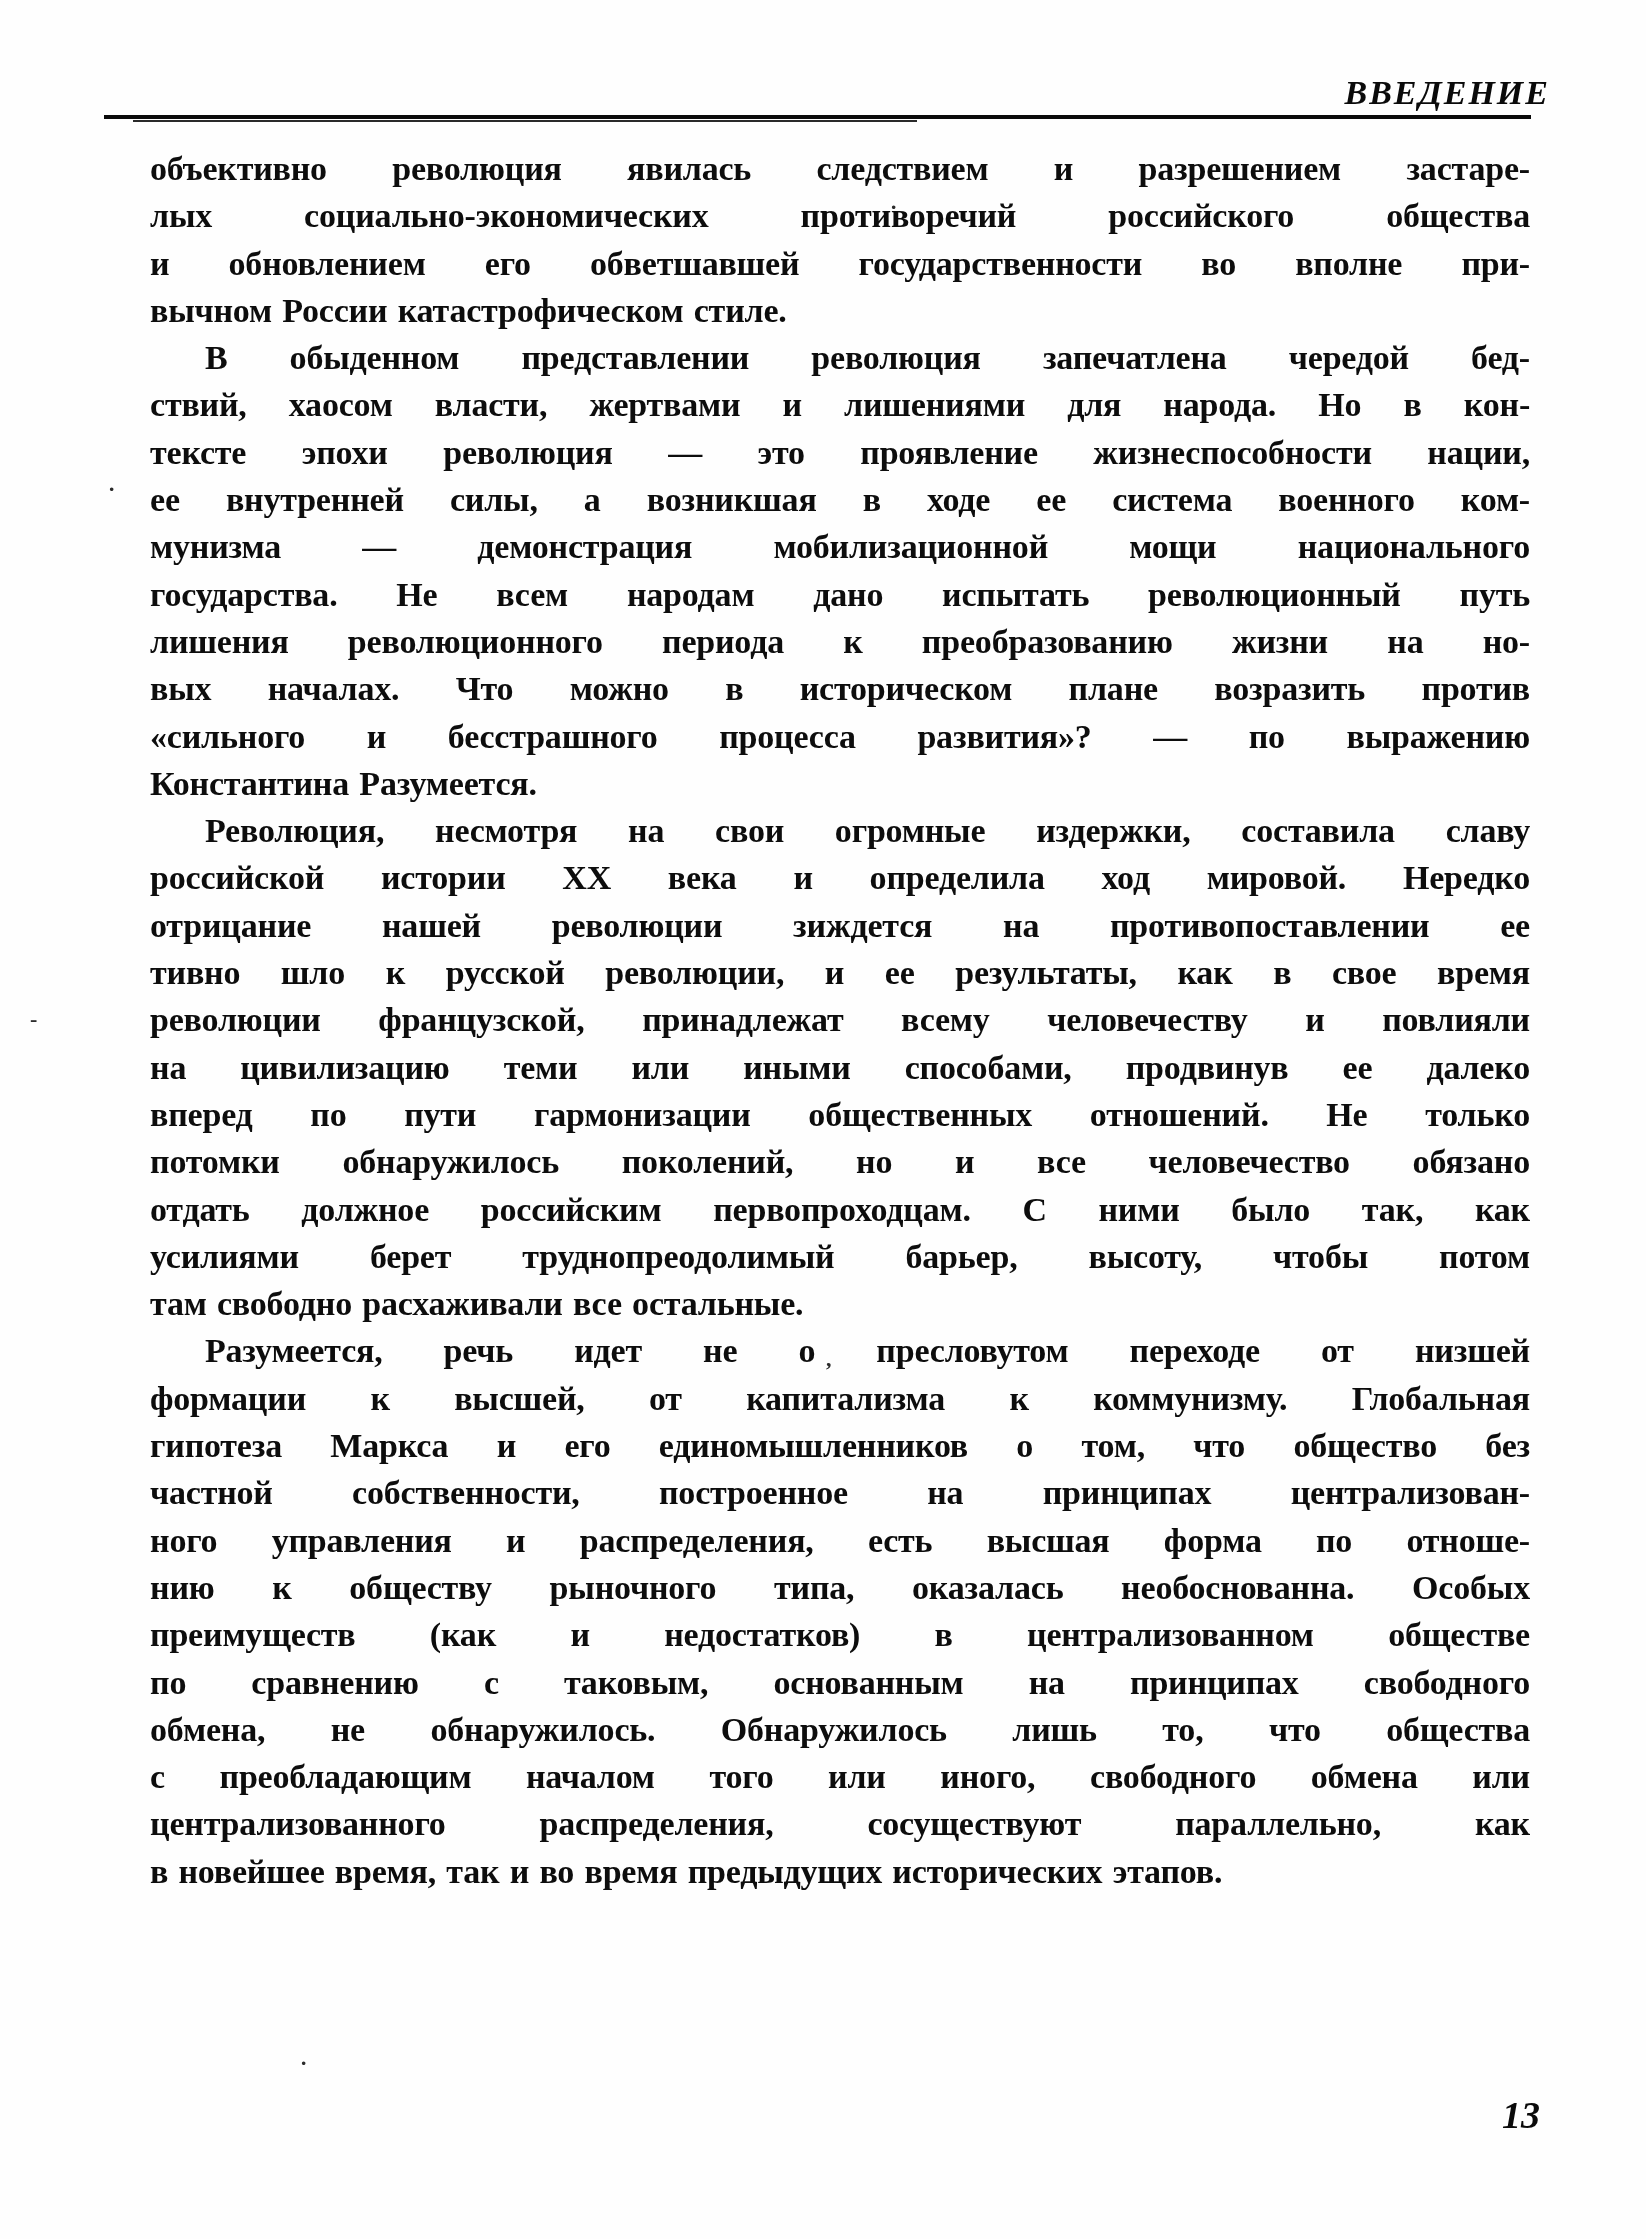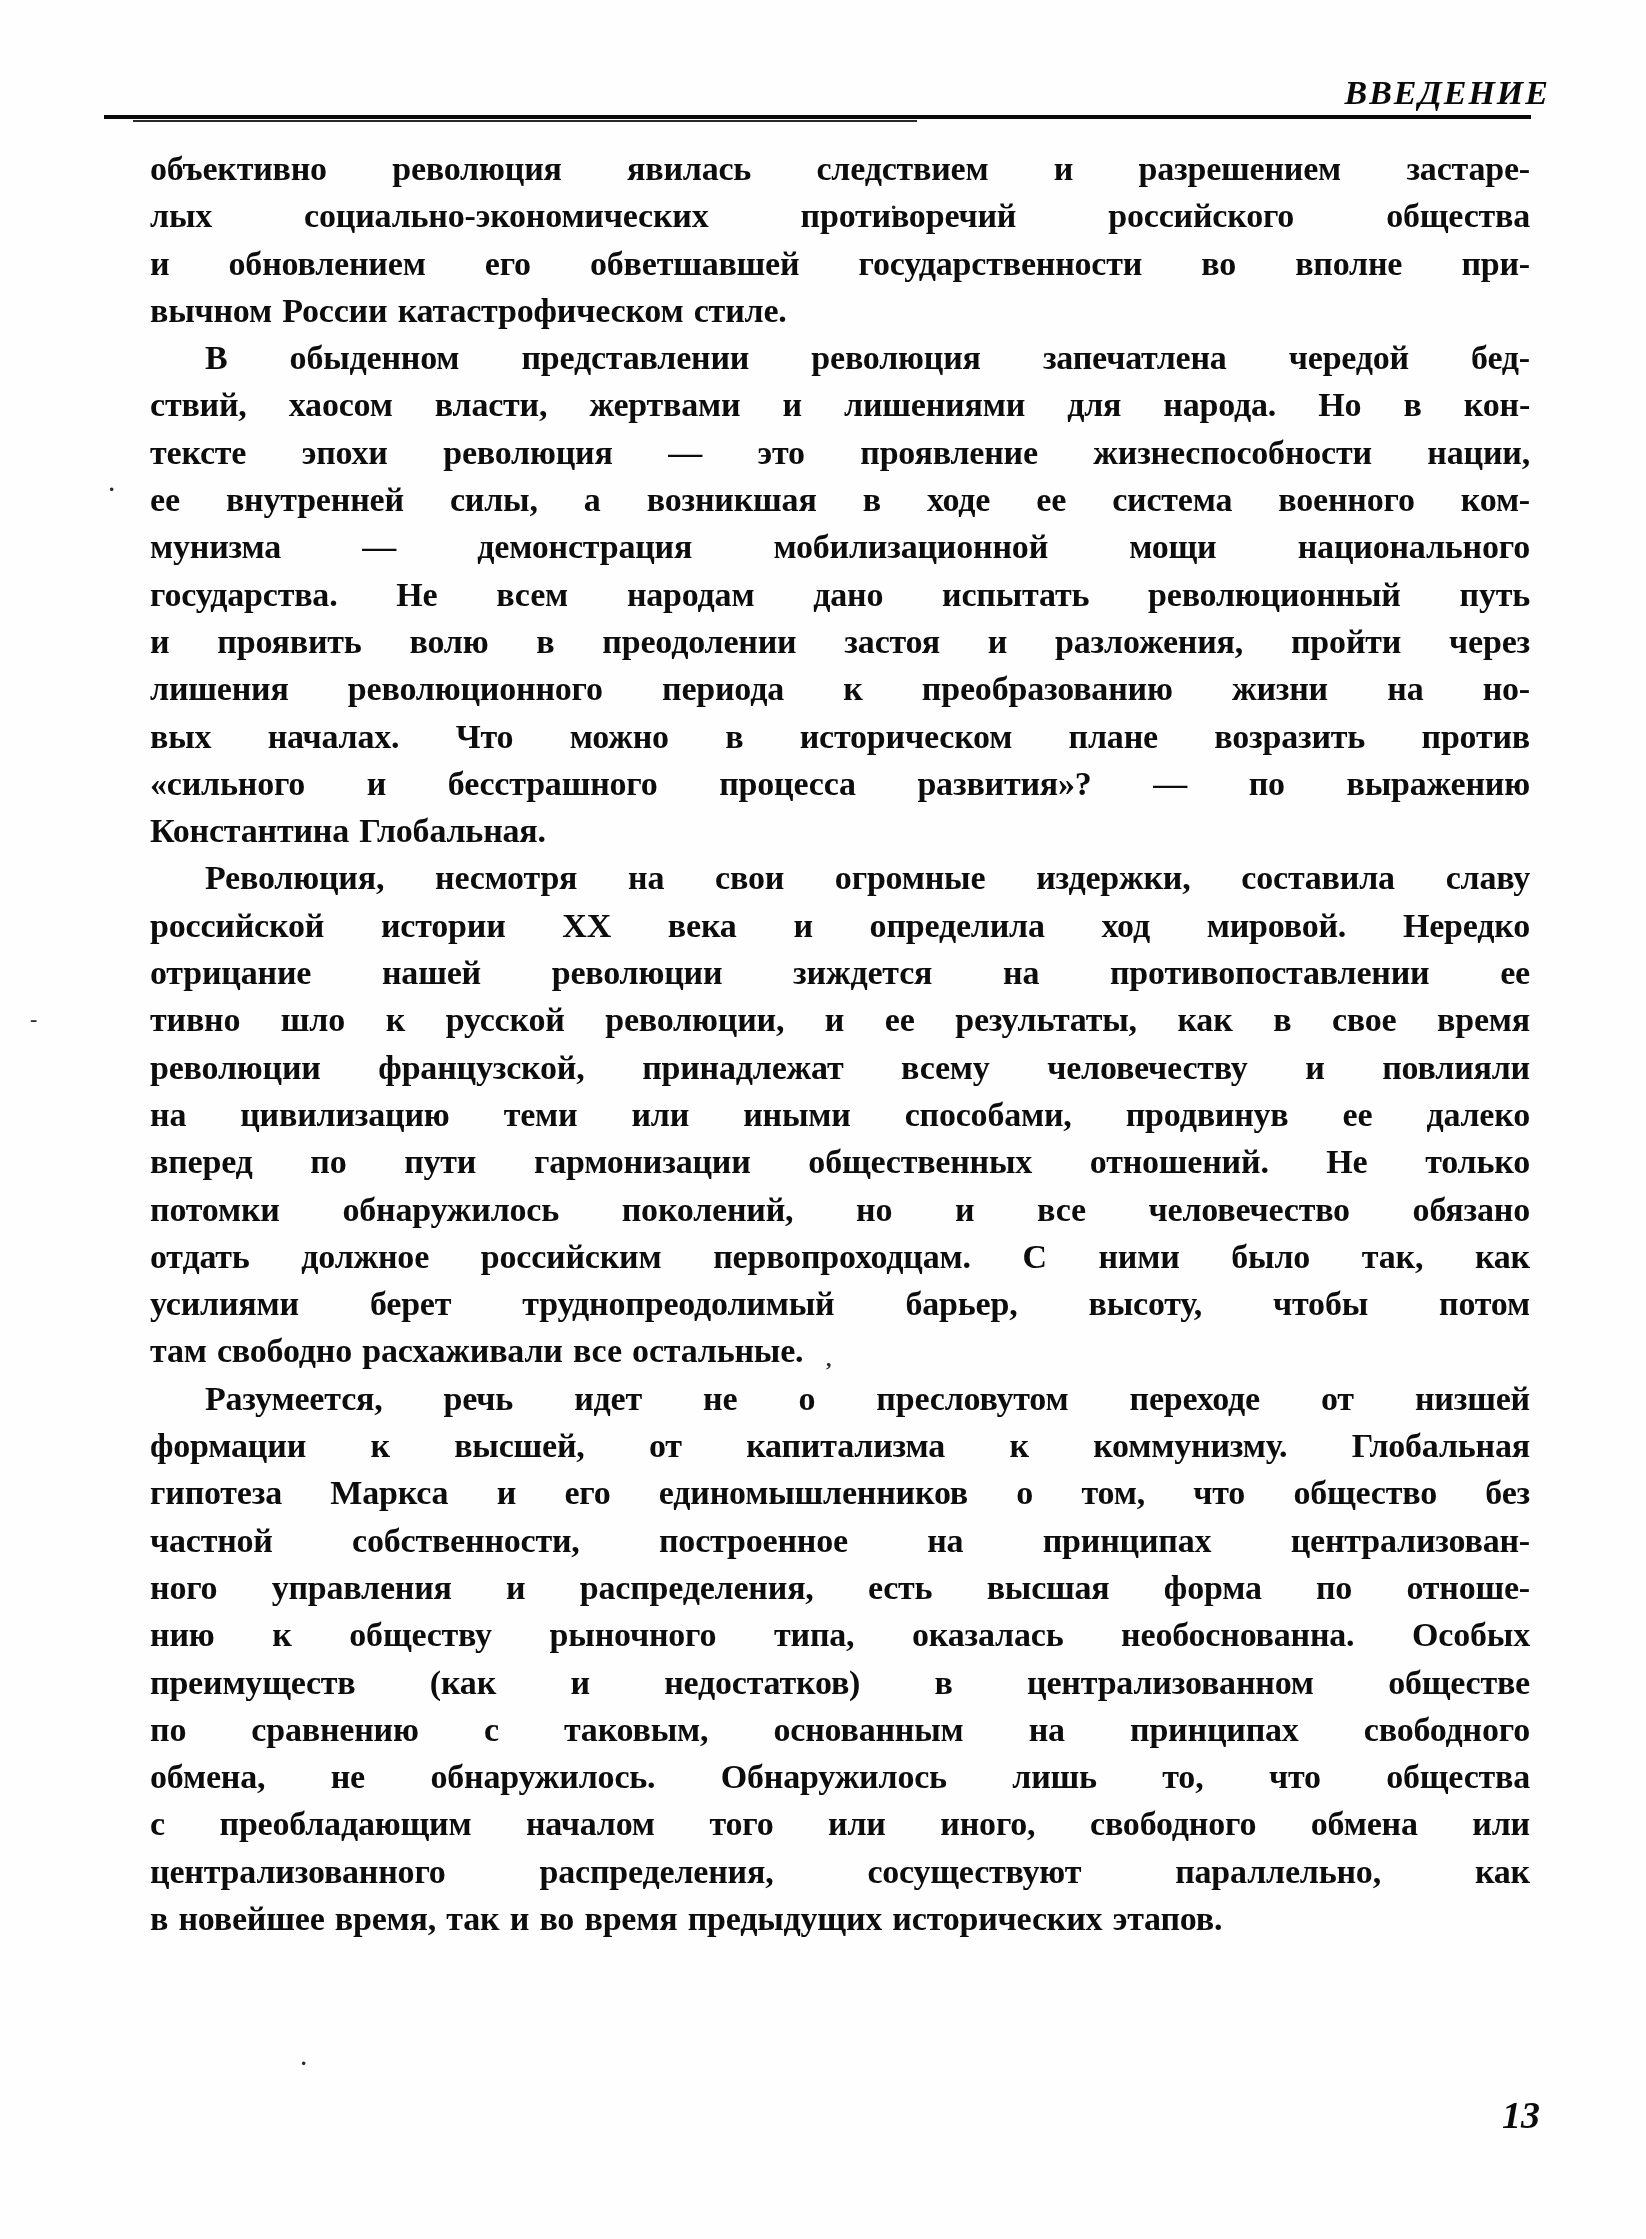--- a/index.html
+++ b/index.html
@@ -101,25 +101,24 @@
         <div class="line">и обновлением его обветшавшей государственности во вполне при-</div>
         <div class="line last">вычном России катастрофическом стиле.</div>
       </div>
       <div class="para">
         <div class="line first-indent">В обыденном представлении революция запечатлена чередой бед-</div>
         <div class="line">ствий, хаосом власти, жертвами и лишениями для народа. Но в кон-</div>
         <div class="line">тексте эпохи революция — это проявление жизнеспособности нации,</div>
         <div class="line">ее внутренней силы, а возникшая в ходе ее система военного ком-</div>
         <div class="line">мунизма — демонстрация мобилизационной мощи национального</div>
         <div class="line">государства. Не всем народам дано испытать революционный путь</div>
-        <div class="line">и проявить волю в преодолении застоя и разложения, пройти через</div>
         <div class="line">лишения революционного периода к преобразованию жизни на но-</div>
         <div class="line">вых началах. Что можно в историческом плане возразить против</div>
         <div class="line">«сильного и бесстрашного процесса развития»? — по выражению</div>
-        <div class="line last">Константина Глобальная.</div>
+        <div class="line last">Константина Разумеется.</div>
       </div>
       <div class="para">
         <div class="line first-indent">Революция, несмотря на свои огромные издержки, составила славу</div>
         <div class="line">российской истории XX века и определила ход мировой. Нередко</div>
         <div class="line">отрицание нашей революции зиждется на противопоставлении ее</div>
         <div class="line">тивно шло к русской революции, и ее результаты, как в свое время</div>
         <div class="line">революции французской, принадлежат всему человечеству и повлияли</div>
         <div class="line">на цивилизацию теми или иными способами, продвинув ее далеко</div>
         <div class="line">вперед по пути гармонизации общественных отношений. Не только</div>
         <div class="line">потомки обнаружилось поколений, но и все человечество обязано</div>

